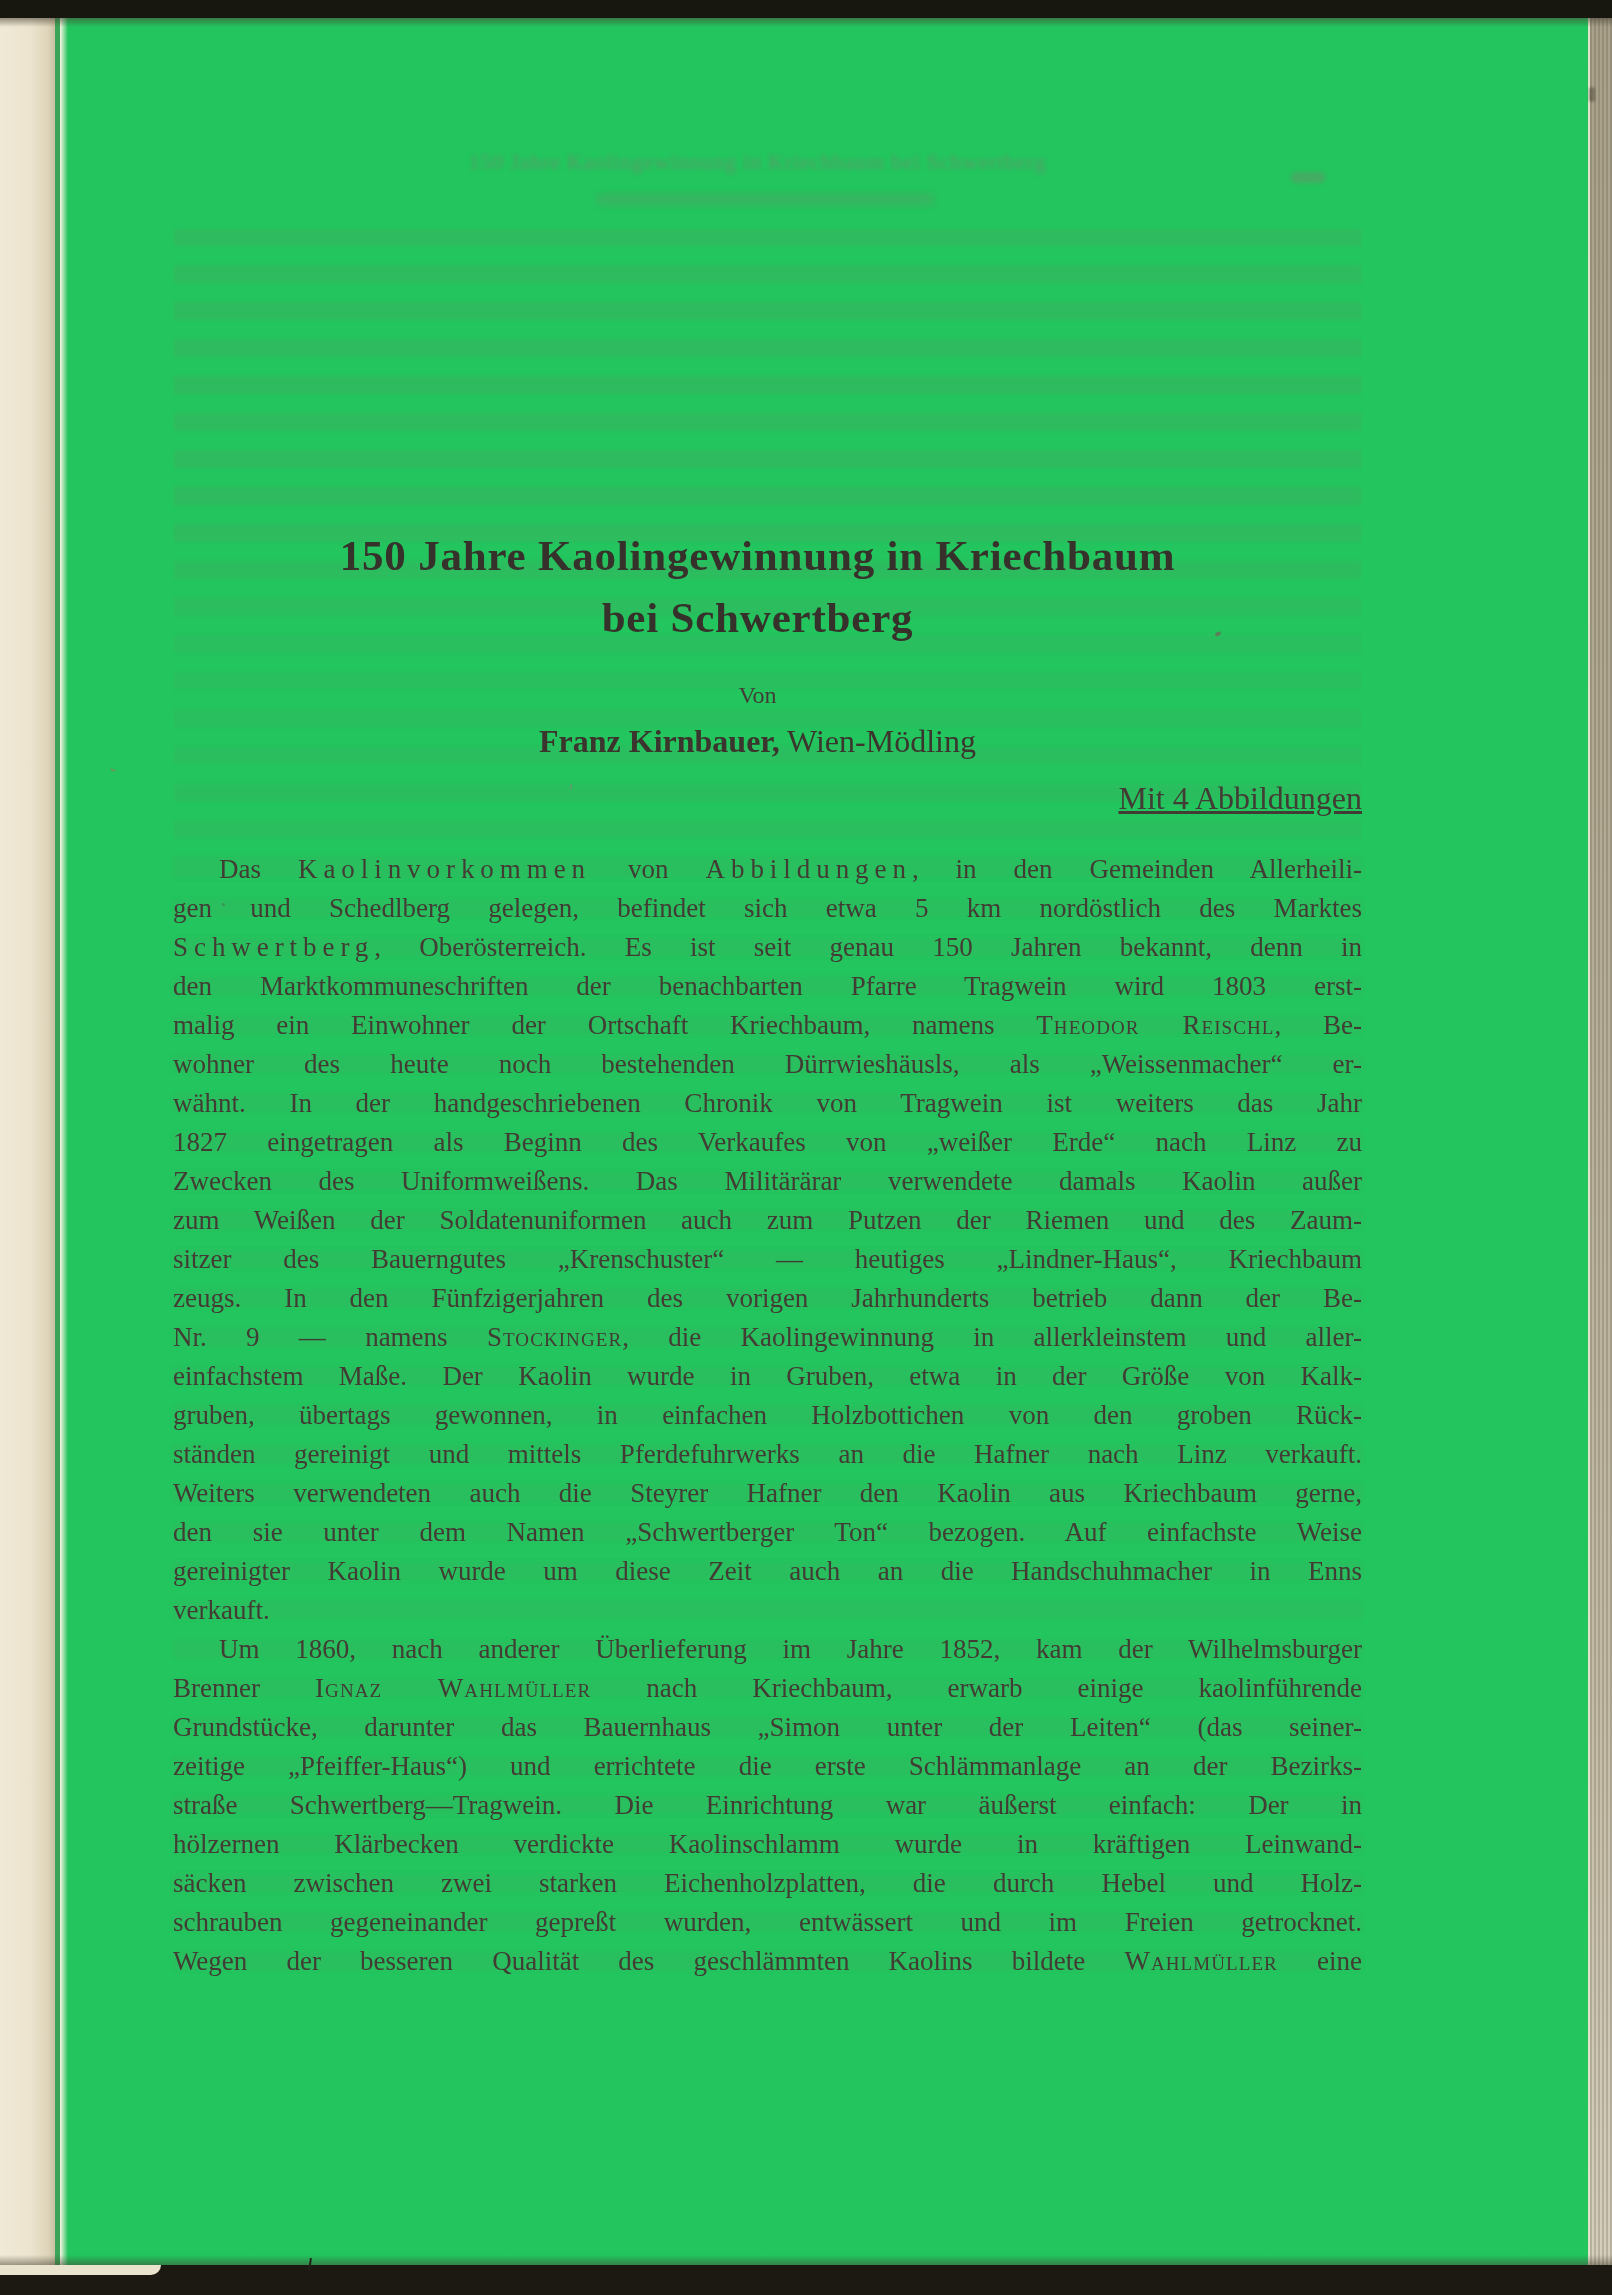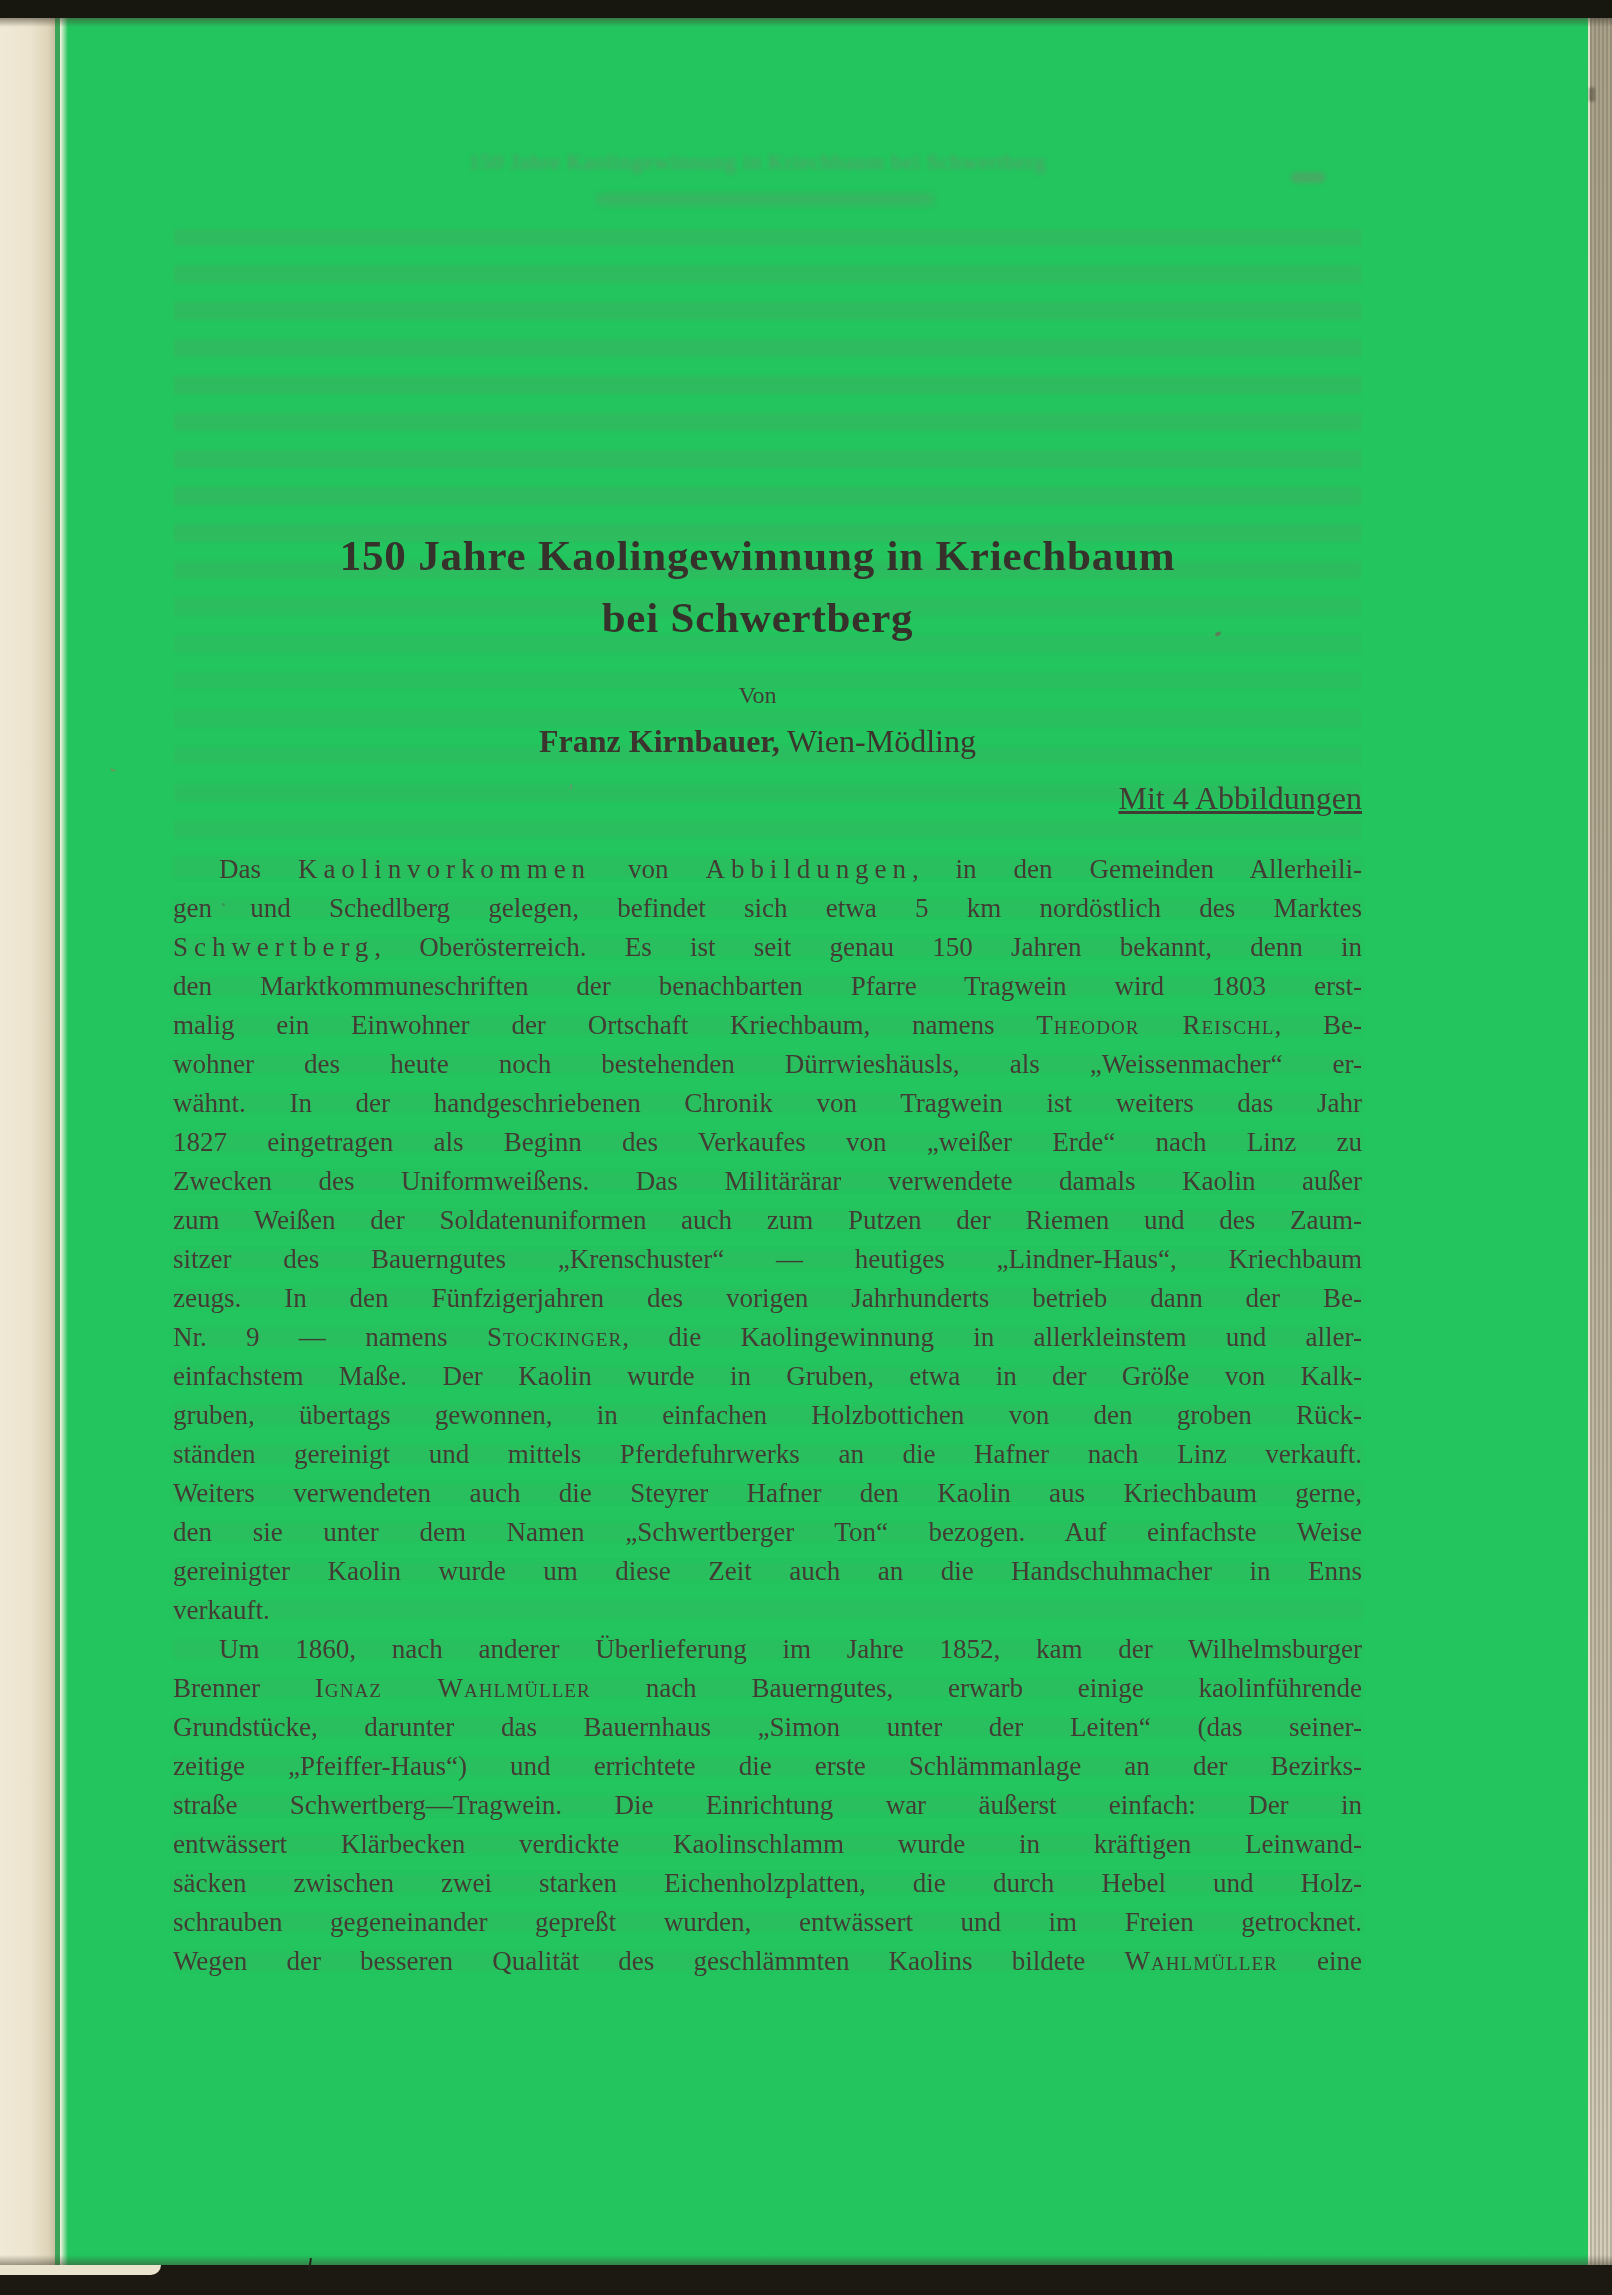--- a/index.html
+++ b/index.html
@@ -115,25 +115,25 @@
       <div class="line"><span>zeugs. In den Fünfzigerjahren des vorigen Jahrhunderts betrieb dann der Be-</span></div>
       <div class="line"><span>Nr. 9 — namens </span><span class="sc">Stockinger</span><span>, die Kaolingewinnung in allerkleinstem und aller-</span></div>
       <div class="line"><span>einfachstem Maße. Der Kaolin wurde in Gruben, etwa in der Größe von Kalk-</span></div>
       <div class="line"><span>gruben, übertags gewonnen, in einfachen Holzbottichen von den groben Rück-</span></div>
       <div class="line"><span>ständen gereinigt und mittels Pferdefuhrwerks an die Hafner nach Linz verkauft.</span></div>
       <div class="line"><span>Weiters verwendeten auch die Steyrer Hafner den Kaolin aus Kriechbaum gerne,</span></div>
       <div class="line"><span>den sie unter dem Namen „Schwertberger Ton“ bezogen. Auf einfachste Weise</span></div>
       <div class="line"><span>gereinigter Kaolin wurde um diese Zeit auch an die Handschuhmacher in Enns</span></div>
       <div class="line flush"><span>verkauft.</span></div>
       <div class="line indent"><span>Um 1860, nach anderer Überlieferung im Jahre 1852, kam der Wilhelmsburger</span></div>
-      <div class="line"><span>Brenner </span><span class="sc">Ignaz Wahlmüller</span><span> nach Bauerngutes, erwarb einige kaolinführende</span></div>
+      <div class="line"><span>Brenner </span><span class="sc">Ignaz Wahlmüller</span><span> nach Kriechbaum, erwarb einige kaolinführende</span></div>
       <div class="line"><span>Grundstücke, darunter das Bauernhaus „Simon unter der Leiten“ (das seiner-</span></div>
       <div class="line"><span>zeitige „Pfeiffer-Haus“) und errichtete die erste Schlämmanlage an der Bezirks-</span></div>
       <div class="line"><span>straße Schwertberg—Tragwein. Die Einrichtung war äußerst einfach: Der in</span></div>
-      <div class="line"><span>entwässert Klärbecken verdickte Kaolinschlamm wurde in kräftigen Leinwand-</span></div>
+      <div class="line"><span>hölzernen Klärbecken verdickte Kaolinschlamm wurde in kräftigen Leinwand-</span></div>
       <div class="line"><span>säcken zwischen zwei starken Eichenholzplatten, die durch Hebel und Holz-</span></div>
       <div class="line"><span>schrauben gegeneinander gepreßt wurden, entwässert und im Freien getrocknet.</span></div>
       <div class="line"><span>Wegen der besseren Qualität des geschlämmten Kaolins bildete </span><span class="sc">Wahlmüller</span><span> eine</span></div>
     </div>
 
   <div class="speck s1"></div>
   <div class="speck s2"></div>
   <div class="speck s3"></div>
   <div class="speck s4"></div>
 

